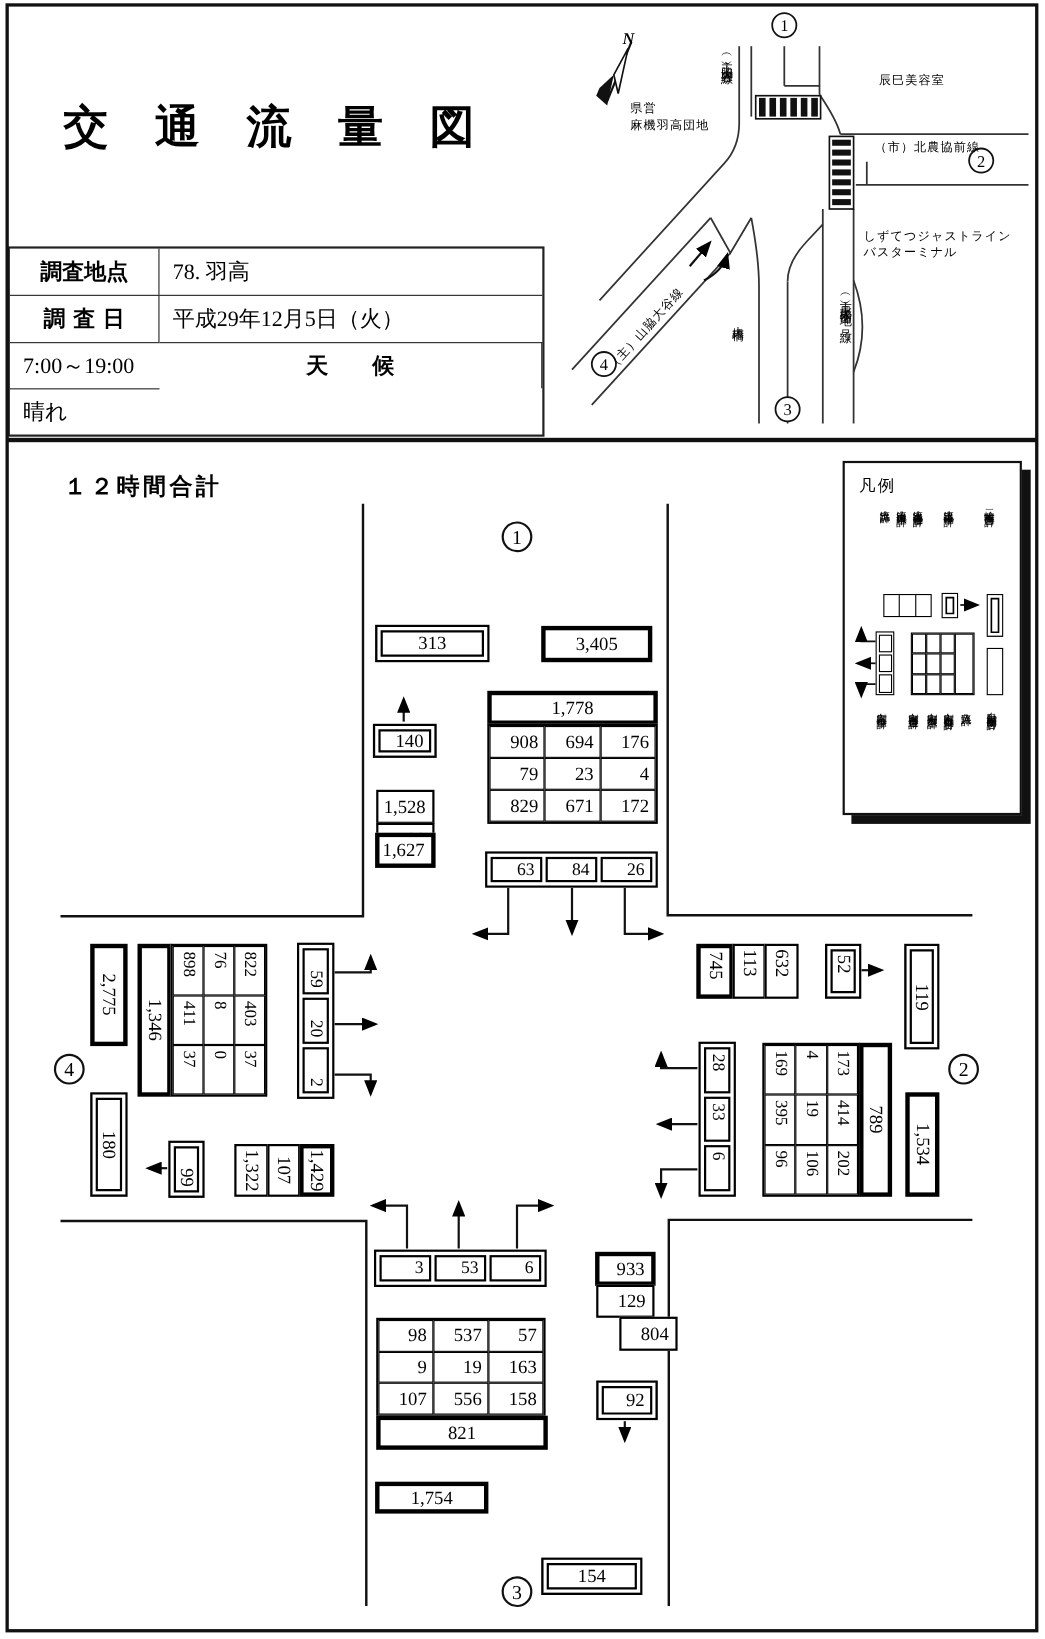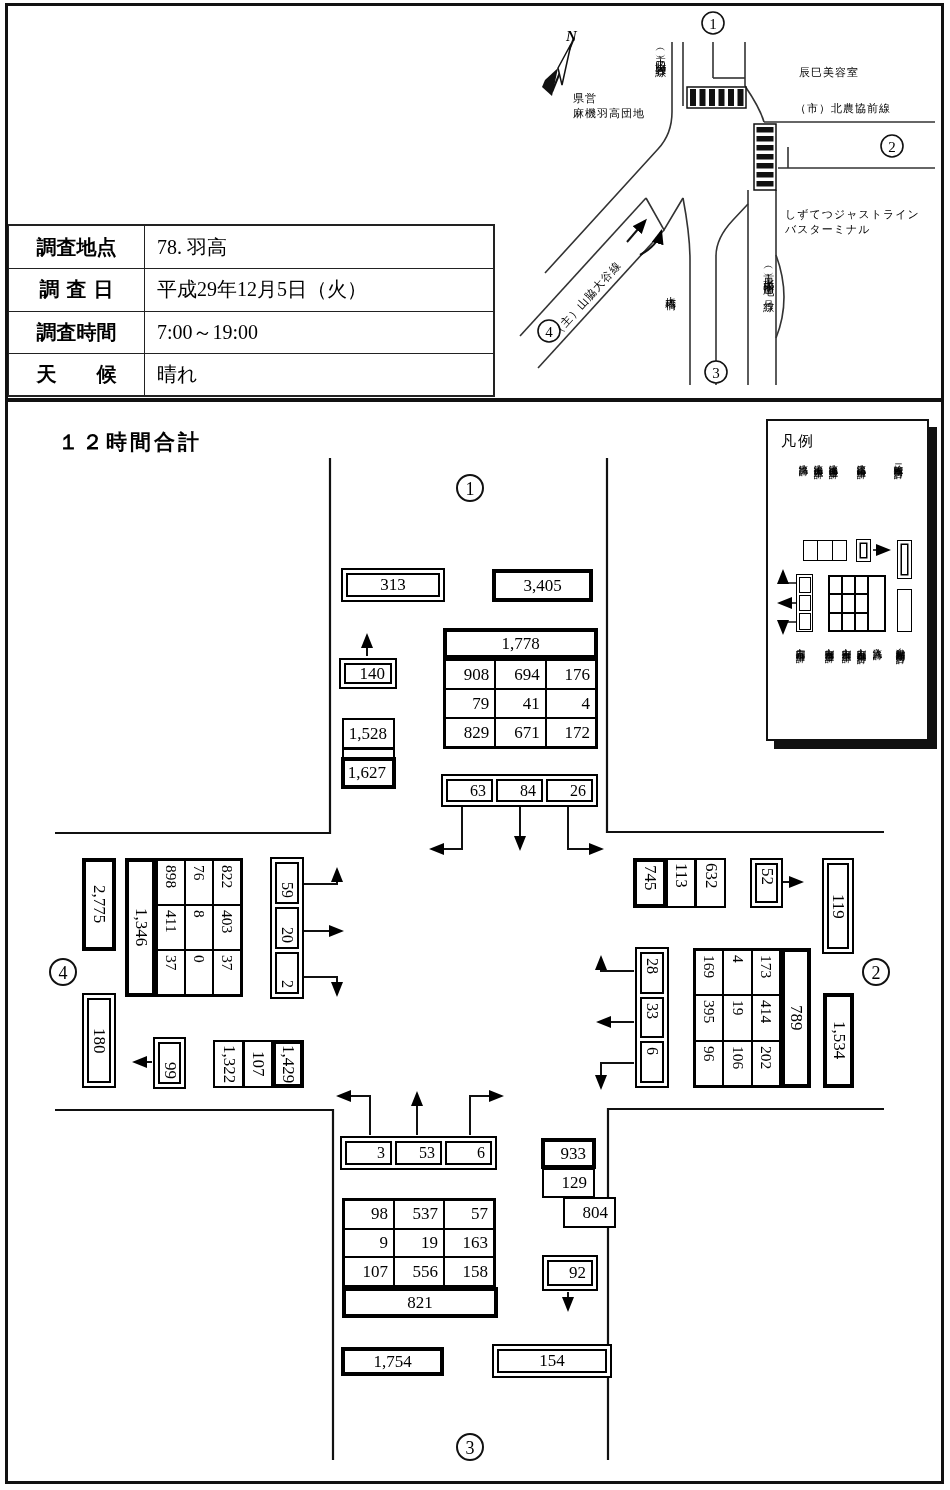--- a/index.html
+++ b/index.html
@@ -169,37 +169,37 @@
       <text x="470" y="494.5" text-anchor="middle">1</text>
       <circle cx="876" cy="972" r="13" fill="#fff" stroke="#111" stroke-width="2"></circle>
       <text x="876" y="978.5" text-anchor="middle">2</text>
       <circle cx="470" cy="1447" r="13" fill="#fff" stroke="#111" stroke-width="2"></circle>
       <text x="470" y="1453.5" text-anchor="middle">3</text>
       <circle cx="63" cy="972" r="13" fill="#fff" stroke="#111" stroke-width="2"></circle>
       <text x="63" y="978.5" text-anchor="middle">4</text>
     </g>
   </svg>
 
+  <div class="title">交 通 流 量 図</div>
 
   <div class="info">
     <div class="ilabel">調査地点</div>
     <div class="ival">78. 羽高</div>
     <div class="ilabel">調 査 日</div>
     <div class="ival">平成29年12月5日（火）</div>
-    <div class="ilabel">調査時間</div>
     <div class="ival">7:00～19:00</div>
     <div class="ilabel">天　　候</div>
     <div class="ival">晴れ</div>
   </div>
 
   <div class="nlab" style="left:566px;top:28px">N</div>
   <div class="mlab" style="left:573px;top:92px">県営
 麻機羽高団地</div>
   <div class="mlab" style="left:799px;top:66px">辰巳美容室</div>
-  <div class="mlab" style="left:795px;top:102px">（市）北農協前線</div>
+  <div class="mlab" style="left:795px;top:127px">（市）北農協前線</div>
   <div class="mlab" style="left:785px;top:208px">しずてつジャストライン
 バスターミナル</div>
   <div class="mlab vlab" style="left:652px;top:44px;height:120px">（主）山脇大谷線</div>
   <div class="mlab vlab" style="left:760px;top:262px;height:122px">（市）北大橋団地１号線</div>
   <div class="mlab vlab" style="left:662px;top:287px;height:42px">大橋橋</div>
   <div class="mlab" style="left:550px;top:330px;transform:rotate(-48deg);transform-origin:left top">（主）山脇大谷線</div>
 
   <div class="legend">
     <div class="ltitle">凡例</div>
   </div>
@@ -251,21 +251,21 @@
   <div class="dtitle">１２時間合計</div>
 
   <div class="b dbl c" style="left:341px;top:568px;width:104px;height:34px">313</div>
   <div class="b t2 c" style="left:492px;top:569px;width:101px;height:33px">3,405</div>
   <div class="b t2 c" style="left:443px;top:628px;width:155px;height:31px">1,778</div>
   <div class="grid" style="left:443px;top:658px;width:155px;height:91px;grid-template-columns:1fr 1fr 1fr;grid-template-rows:1fr 1fr 1fr">
     <div>908</div>
     <div>694</div>
     <div>176</div>
     <div>79</div>
-    <div>41</div>
+    <div>23</div>
     <div>4</div>
     <div>829</div>
     <div>671</div>
     <div>172</div>
   </div>
   <div class="b dbl" style="left:339px;top:658px;width:58px;height:31px">140</div>
   <div class="b t1" style="left:342px;top:718px;width:53px;height:31px">1,528</div>
   <div class="b t1" style="left:342px;top:748px;width:53px;height:30px">99</div>
   <div class="b t2" style="left:341px;top:757px;width:55px;height:32px">1,627</div>
   <div class="pack" style="left:441px;top:774px;width:157px;height:33px">
@@ -337,17 +337,17 @@
     <div>107</div>
     <div>556</div>
     <div>158</div>
   </div>
   <div class="b t2 c" style="left:342px;top:1287px;width:156px;height:31px">821</div>
   <div class="b t2" style="left:541px;top:1138px;width:55px;height:31px">933</div>
   <div class="b t1" style="left:542px;top:1168px;width:53px;height:30px">129</div>
   <div class="b t1" style="left:563px;top:1197px;width:53px;height:31px">804</div>
   <div class="b dbl" style="left:542px;top:1255px;width:56px;height:36px">92</div>
   <div class="b t2 c" style="left:341px;top:1347px;width:103px;height:29px">1,754</div>
-  <div class="b dbl c" style="left:492px;top:1344px;width:120px;height:34px">154</div>
+  <div class="b dbl c" style="left:492px;top:1416px;width:92px;height:34px">154</div>
 
   <div class="frame"></div>
   <div class="divider"></div>
 </div>
 
 </body></html>

